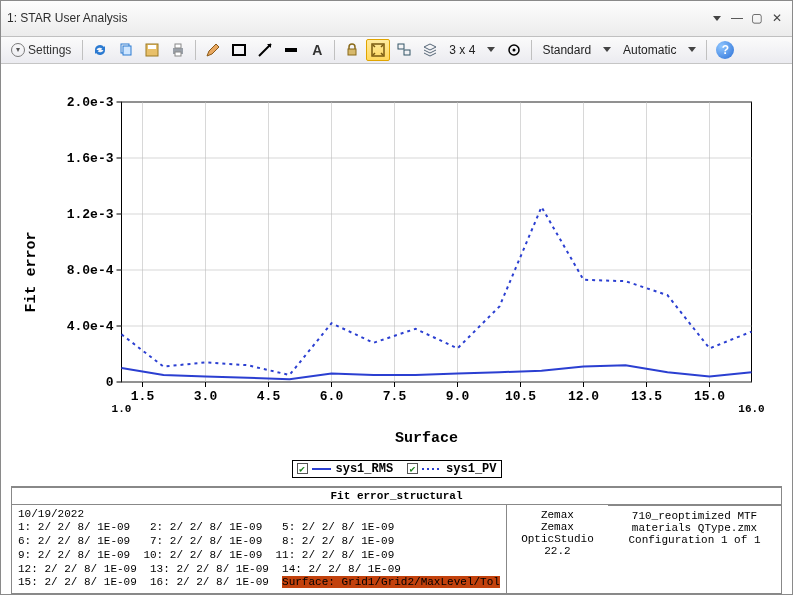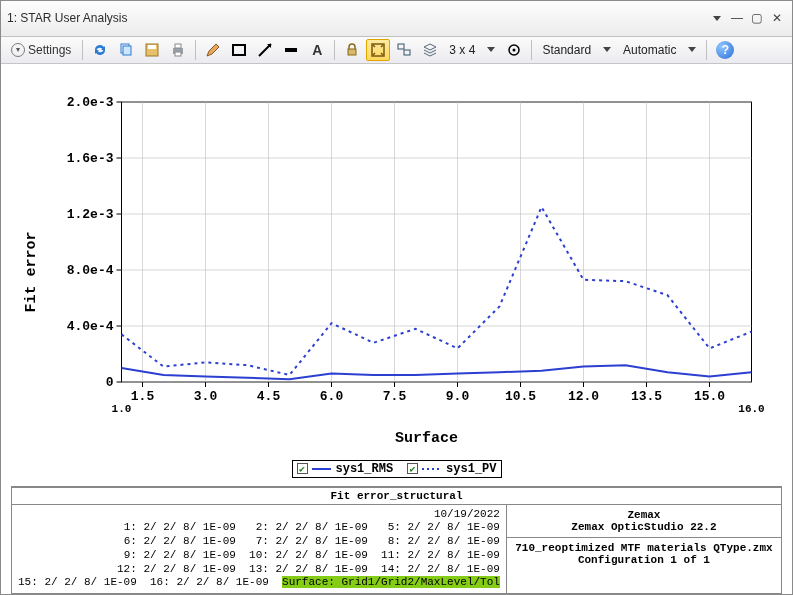--- a/index.html
+++ b/index.html
@@ -115,30 +115,30 @@
   .info-header {
     text-align:center; border-bottom:1px solid #888;
     padding:2px 0; font-weight:bold;
     border-left:1px solid #888; border-right:1px solid #888;
   }
   .info-body {
     display:flex;
     border-left:1px solid #888;border-right:1px solid #888;border-bottom:1px solid #888;
   }
   .info-left {
-    flex:1.65; padding:3px 6px; line-height:1.25;text-align:right;
+    flex:1.65; padding:3px 6px; line-height:1.25;
   }
   .info-right {
-    flex:1; border-left:1px solid #888; display:flex; flex-direction:column;font-weight:bold;
+    flex:1; border-left:1px solid #888; display:flex; flex-direction:row;
   }
   .info-right .box {
     text-align:center; padding:4px 4px;
   }
   .info-right .box + .box { border-top:1px solid #888;}
-  .hl { background:#84cc16;margin-top:48px; }
+  .hl { background:#c2410c;margin-top:48px; }
   .mono-row { white-space: pre; }
 </style>
 </head>
 <body>
 
 <div class="window">
 
   <div class="titlebar">
     <span class="title">1: STAR User Analysis</span>
     <span class="wbtn">

